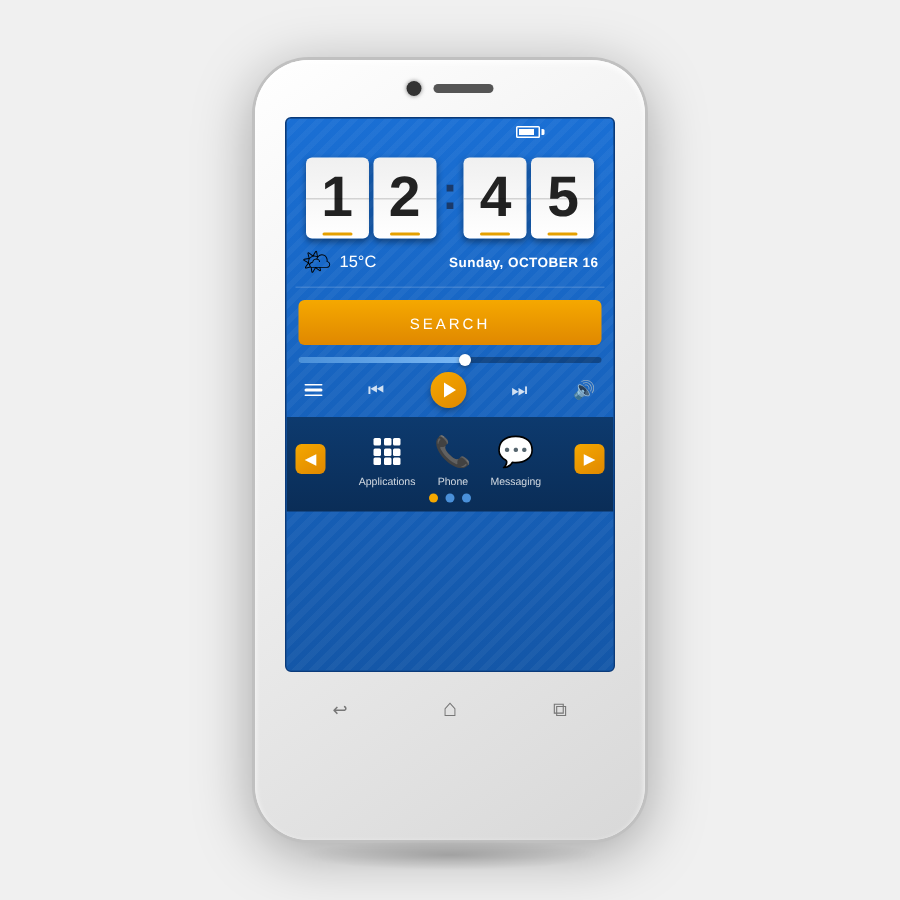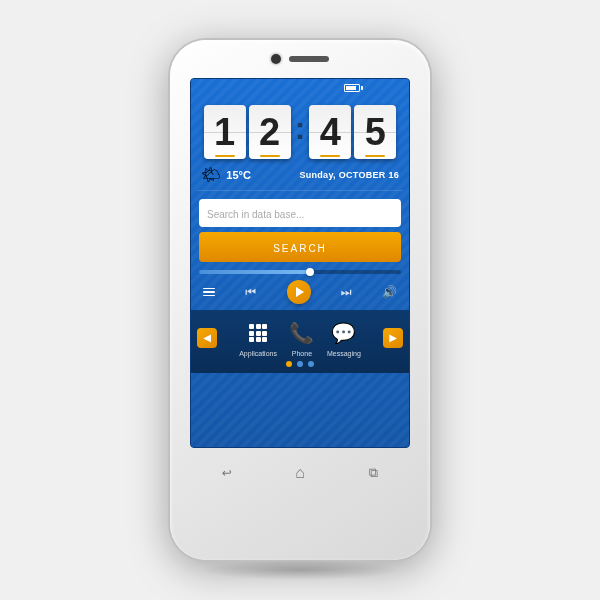--- a/index.html
+++ b/index.html
@@ -176,21 +176,21 @@
     }
     .weather-left {
       display: flex; align-items: center; gap: 5px;
     }
     .cloud-icon {
       font-size: 16px;
     }
     .temp-text {
       color: white;
       font-size: 11px;
-      font-weight: bold;
+      font-weight: normal;
     }
     .date-text {
       color: white;
       font-size: 9px;
       font-weight: bold;
       letter-spacing: 0.3px;
     }
 
     
     .divider {
@@ -422,23 +422,20 @@
         <div class="weather-left">
           <span class="cloud-icon">🌤</span>
           <span class="temp-text">15°C</span>
         </div>
         <span class="date-text">Sunday, OCTOBER 16</span>
       </div>
 
       <div class="divider"></div>
 
       <div class="search-section">
-        <div class="search-input-container">
-          <span class="search-input-text">Search in data base...</span>
-        </div>
         <div class="search-button">
           <span class="search-button-text">SEARCH</span>
         </div>
       </div>
 
       <div class="media-section">
         <div class="progress-bar-container">
           <div class="progress-fill"></div>
           <div class="progress-knob"></div>
         </div>

